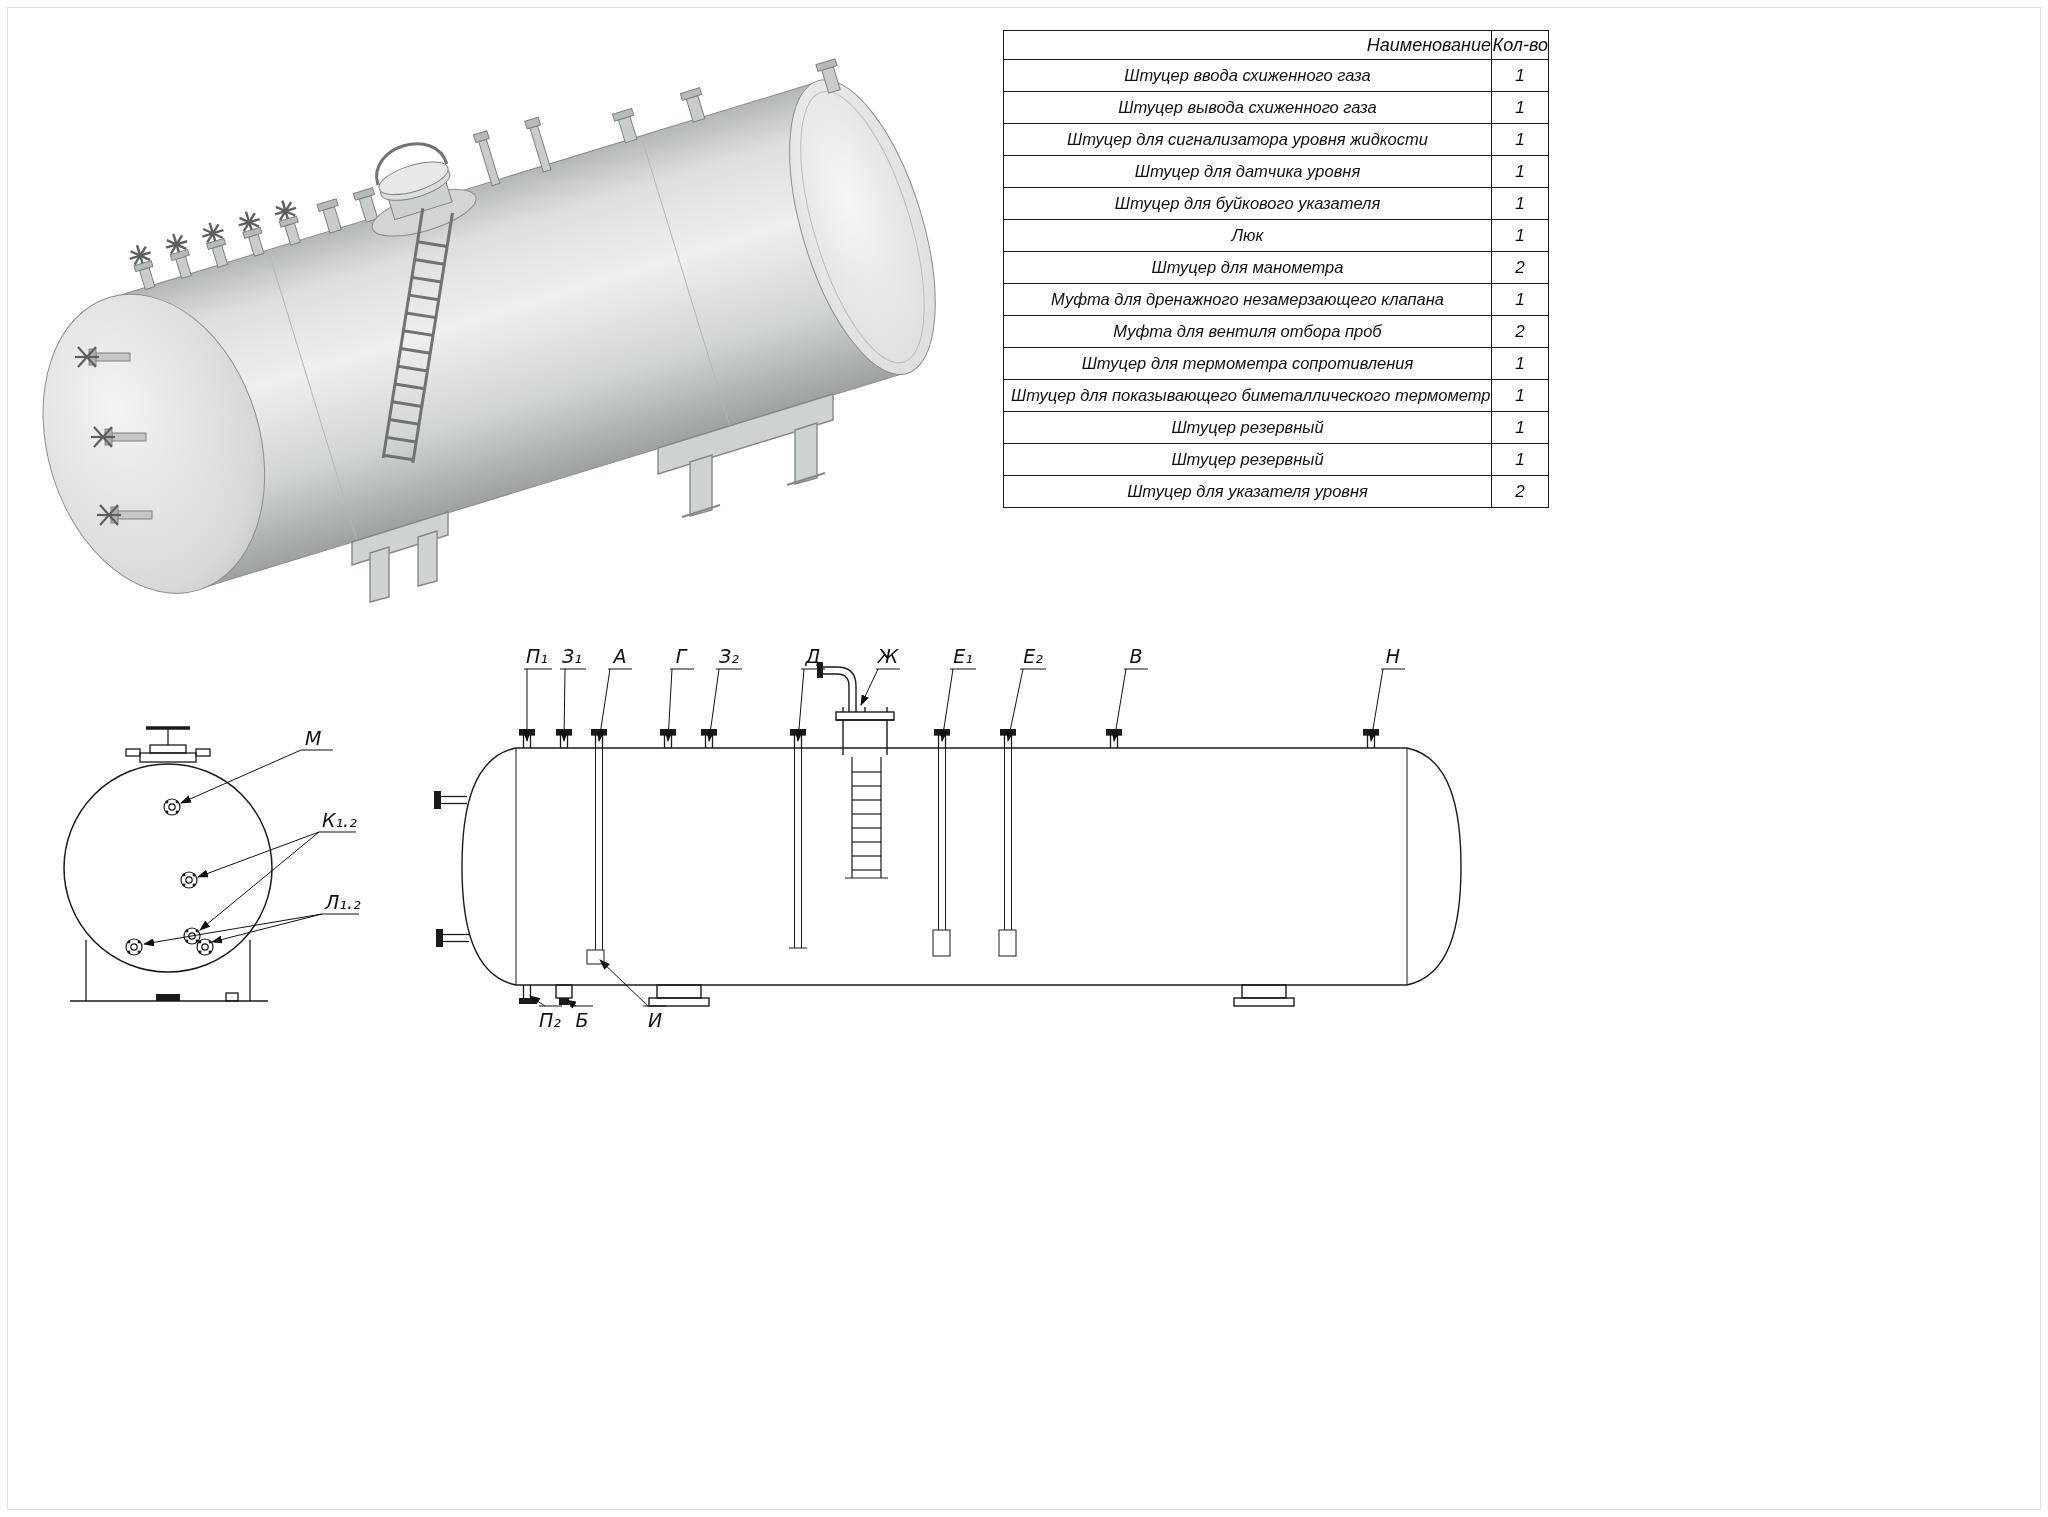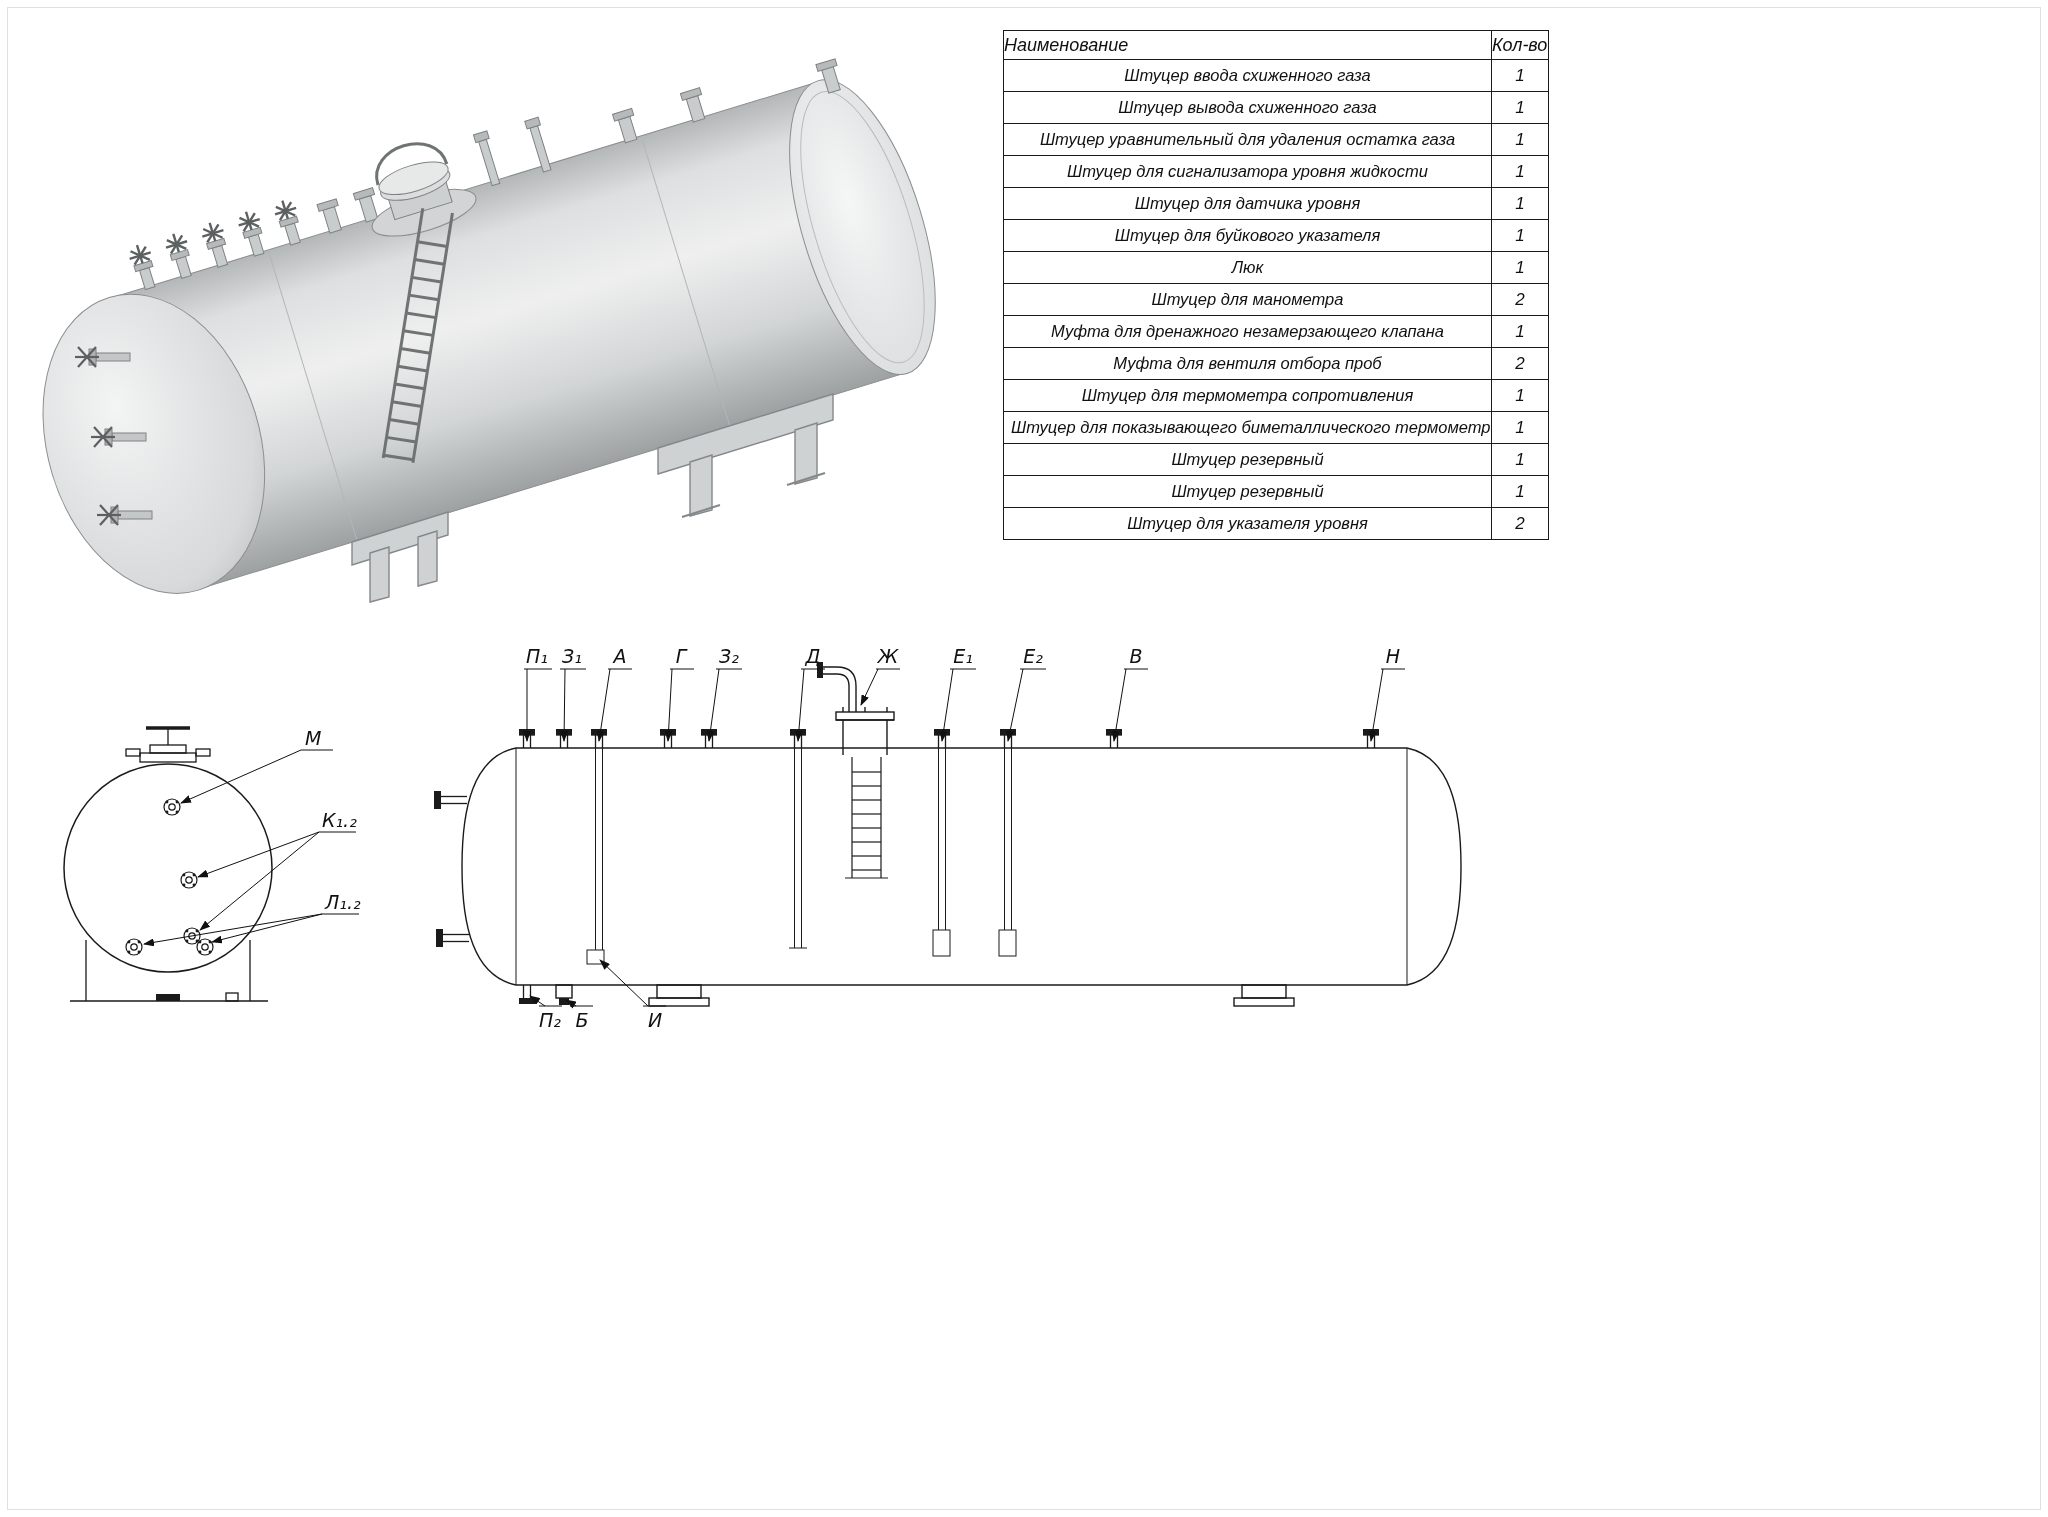--- a/index.html
+++ b/index.html
@@ -18,21 +18,21 @@
     position:absolute; left:1003px; top:30px; width:546px;
     border-collapse:collapse; table-layout:fixed;
     border:1.6px solid #1a1a1a;
   }
   table.parts-table th, table.parts-table td {
     border:1.2px solid #1a1a1a; color:#111;
     font-family:"Liberation Sans", sans-serif; font-style:italic;
     overflow:hidden; white-space:nowrap;
   }
   table.parts-table th {
-    height:29px; font-size:18px; font-weight:normal; text-align:left;
+    height:29px; font-size:18px; font-weight:normal; text-align:right;
   }
   table.parts-table td { height:32px; font-size:16.5px; padding:0 7px;text-align:center; }
   table.parts-table col.c-qty { width:57px; }
   table.parts-table td.qty { text-align:center; font-size:17px; }
 
   .lbl {
     font-family:"DejaVu Sans", sans-serif; font-style:italic;
     font-size:19px; fill:#111; stroke:none;
   }
 </style>
@@ -58,24 +58,20 @@
         <tr>
           <td>Штуцер ввода схиженного газа</td>
           <td class="qty">1</td>
         </tr>
 
         <tr>
           <td>Штуцер вывода схиженного газа</td>
           <td class="qty">1</td>
         </tr>
 
-        <tr>
-          <td>Штуцер уравнительный для удаления остатка газа</td>
-          <td class="qty">1</td>
-        </tr>
 
 
         <tr>
           <td>Штуцер для сигнализатора уровня жидкости</td>
           <td class="qty">1</td>
         </tr>
 
         <tr>
           <td>Штуцер для датчика уровня</td>
           <td class="qty">1</td>

